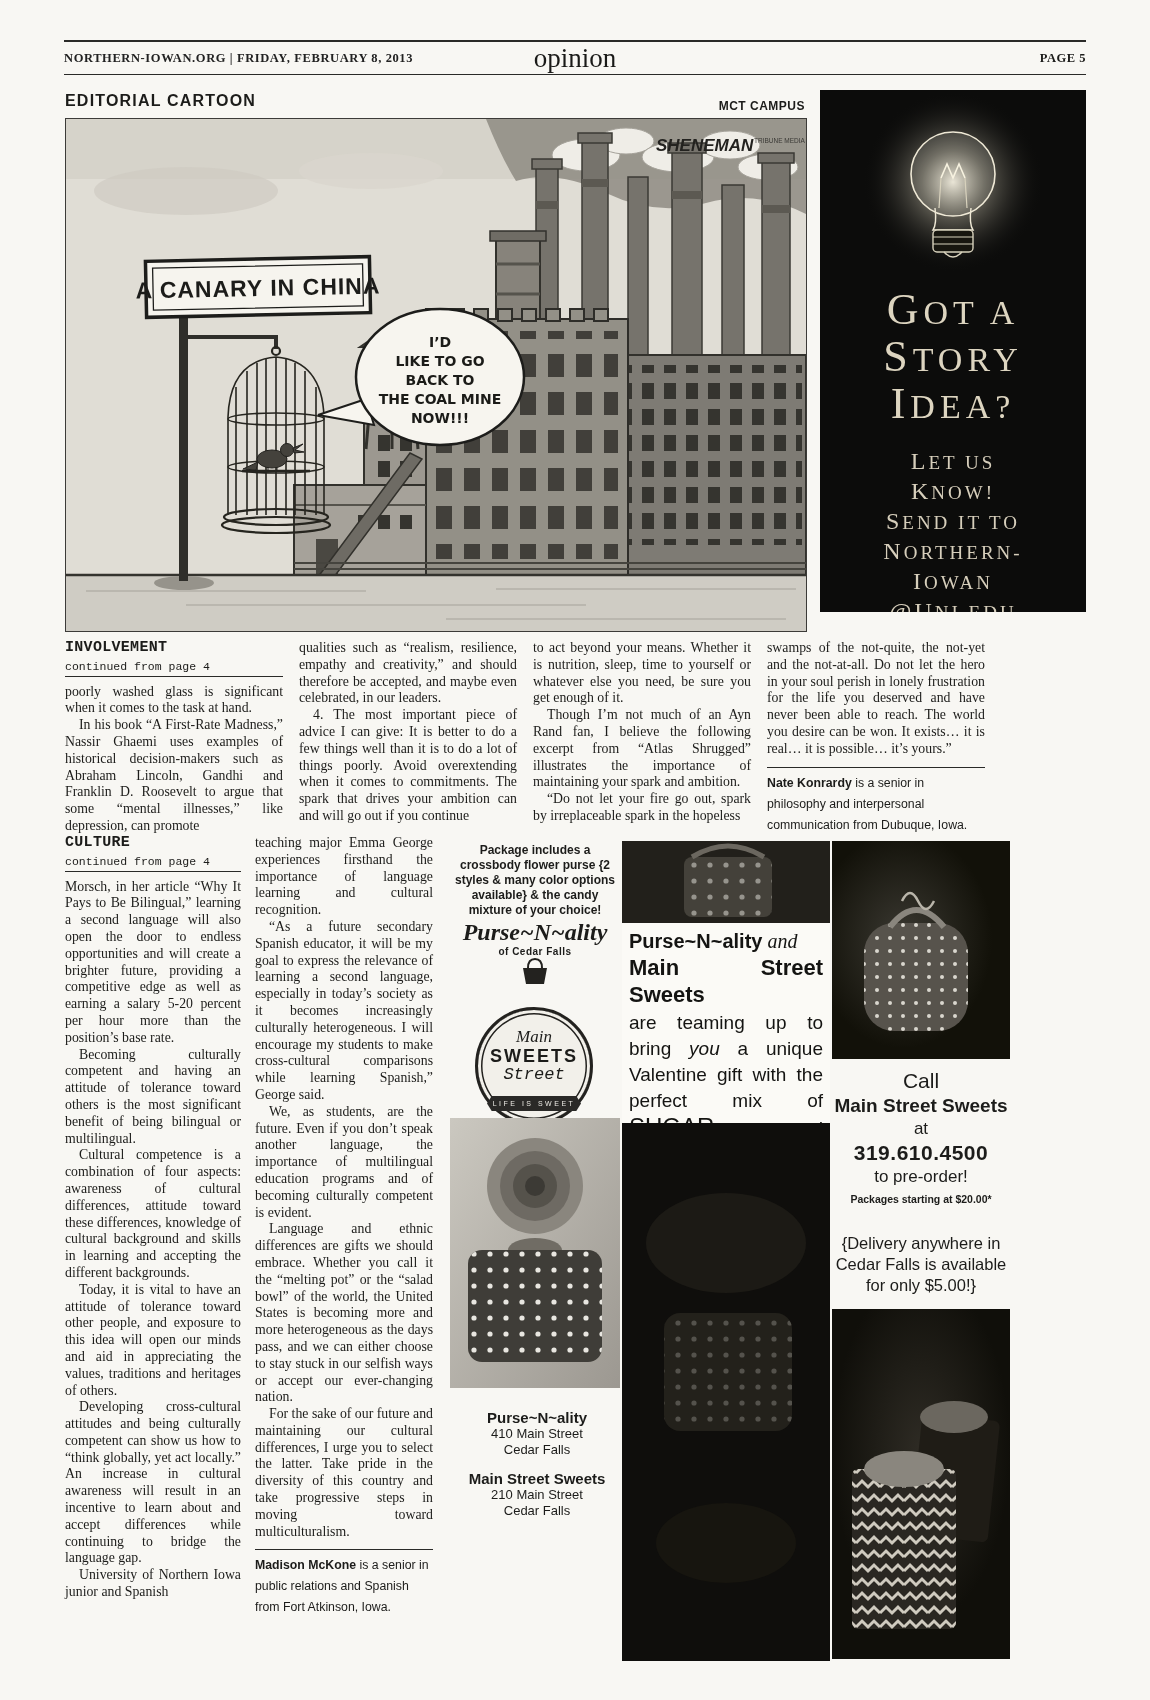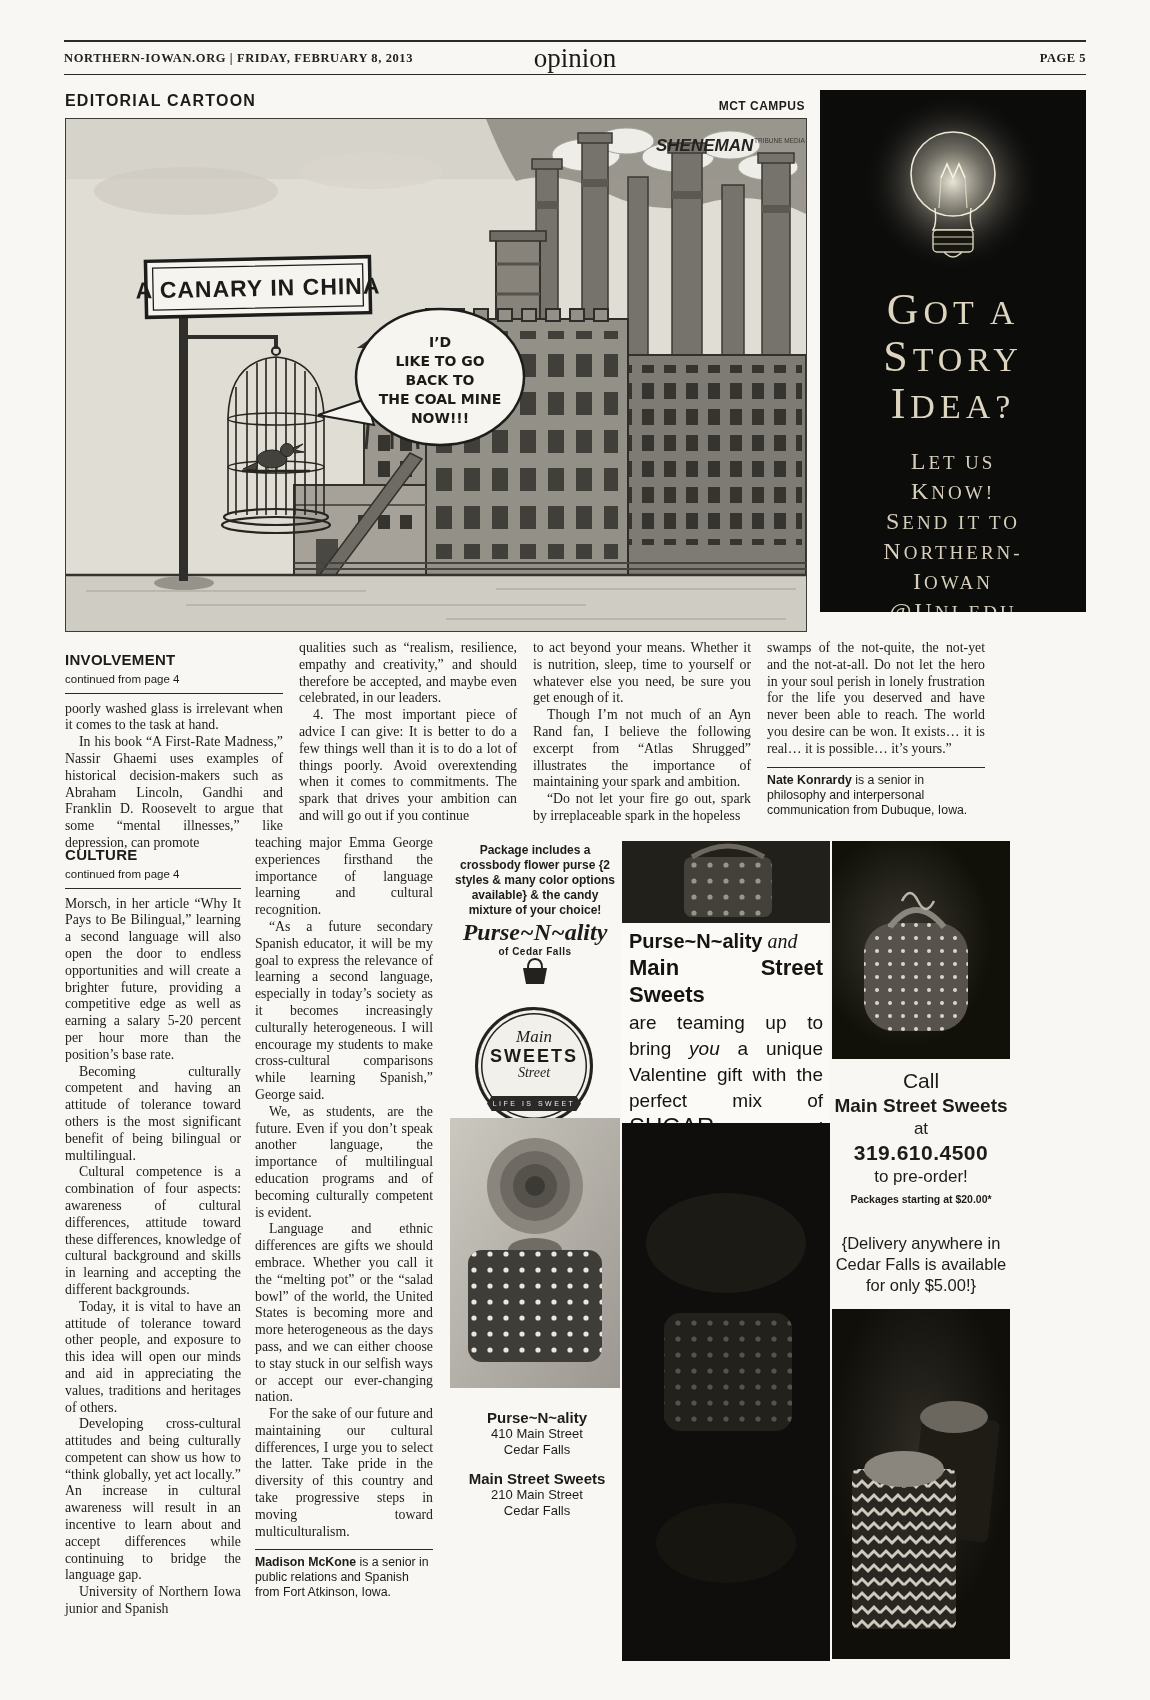--- a/index.html
+++ b/index.html
@@ -22,28 +22,28 @@
   
   .story-ad{position:absolute;left:820px;top:90px;width:266px;height:522px;background:#0c0c0b;
             text-align:center;overflow:hidden;}
   .story-title{margin-top:2px;font-size:34px;line-height:44px;letter-spacing:5px;
                color:#ddd5c0;text-transform:uppercase;font-family:Liberation Serif, serif;}
   .story-title div::first-letter{font-size:44px;}
   .story-sub{margin-top:18px;font-size:19px;line-height:29px;letter-spacing:3px;
              color:#d6cebb;text-transform:uppercase;}
   .story-sub div::first-letter{font-size:24px;}
   
-  .sec-head{font-family:Liberation Sans, sans-serif;border-bottom:1.5px solid #2a2a28;
-            padding-bottom:5px;margin-bottom:7px;margin-top:12px;}
+  .sec-head{font-family:Liberation Mono, monospace;border-bottom:1.5px solid #2a2a28;
+            margin-bottom:7px;}
   .sec-head .h{font-weight:bold;font-size:15px;letter-spacing:.3px;}
   .sec-head .cont{font-size:11.5px;margin-top:2px;}
   .colp{text-align:justify;font-size:13.8px;line-height:16.8px;}
   .colp p{margin:0;text-indent:14px;}
   .colp p.flush{text-indent:0;}
-  .byline{font-family:"Liberation Sans",sans-serif;font-size:12.3px;line-height:15px;
+  .byline{font-family:"Liberation Sans",sans-serif;font-size:12.3px;line-height:21px;
           border-top:1.5px solid #2a2a28;margin-top:9px;padding-top:5px;text-align:left;}
   .byline b{font-weight:bold;}
   #involvement{position:absolute;left:65px;top:640px;width:922px;}
   .inv-cols{display:flex;gap:16px;}
   .inv-col{width:218px;}
   #culture{position:absolute;left:65px;top:835px;width:1020px;height:832px;}
   .cult-col{position:absolute;top:0;width:176px;}
   #cult1{left:0;}
   #cult2{left:190px;width:178px;}
   
@@ -51,21 +51,21 @@
   .ad-package{position:absolute;left:0;top:2px;width:170px;font-weight:bold;font-size:12px;
               line-height:15px;text-align:center;}
   .purse-logo{position:absolute;left:0;top:78px;width:170px;text-align:center;}
   .purse-logo .script{font-family:"Liberation Serif",serif;font-style:italic;font-weight:bold;font-size:24px;}
   .purse-logo .sub{font-size:10px;letter-spacing:.5px;font-weight:bold;}
   .badge{position:absolute;left:25px;top:166px;width:118px;height:118px;border-radius:50%;
          background:#f2f0ea;border:3px solid #23221f;box-shadow:inset 0 0 0 3px #f2f0ea,inset 0 0 0 4.5px #23221f;
          text-align:center;box-sizing:border-box;}
   .badge .b-main{font-family:"Liberation Serif",serif;font-style:italic;font-size:17px;margin-top:17px;}
   .badge .b-sweets{font-weight:bold;font-size:18px;letter-spacing:2px;margin-top:-1px;}
-  .badge .b-street{font-family:Liberation Serif, serif;font-style:italic;font-size:14px;margin-top:-2px;}
+  .badge .b-street{font-family:Liberation Mono, monospace;font-style:italic;font-size:17px;margin-top:-2px;}
   .badge .ribbon{position:absolute;left:9px;bottom:11px;width:94px;height:15px;background:#2a2927;
                  color:#eceae4;font-size:7px;letter-spacing:2.5px;line-height:15px;
                  clip-path:polygon(0 50%,5% 0,95% 0,100% 50%,95% 100%,5% 100%);}
   .purse-photo{position:absolute;left:0;top:277px;width:170px;height:270px;overflow:hidden;}
   .addresses{position:absolute;left:12px;top:556px;width:150px;text-align:center;}
   .addr-name{font-weight:bold;font-size:15px;margin-top:12px;}
   .addr-line{font-size:13px;line-height:16px;}
   .mid-col{position:absolute;left:172px;top:0;width:208px;height:820px;background:#100f0d;overflow:hidden;}
   .pitch{position:absolute;left:0;top:82px;width:208px;height:200px;background:#fbfaf6;color:#141412;
          padding:6px 7px;box-sizing:border-box;text-align:justify;}
@@ -280,21 +280,21 @@
     </div>
   </div>
 
   <div id="involvement">
     <div class="inv-cols">
       <div class="inv-col colp">
         <div class="sec-head">
           <div class="h">INVOLVEMENT</div>
           <div class="cont">continued from page 4</div>
         </div>
-        <p class="flush">poorly washed glass is irrelevant when it comes to the task at hand.</p>
+        <p class="flush">poorly washed glass is significant when it comes to the task at hand.</p>
         <p>In his book “A First-Rate Madness,” Nassir Ghaemi uses examples of historical decision-makers such as Abraham Lincoln, Gandhi and Franklin D. Roosevelt to argue that some “mental illnesses,” like depression, can promote</p>
       </div>
       <div class="inv-col colp">
         <p class="flush">qualities such as “realism, resilience, empathy and creativity,” and should therefore be accepted, and maybe even celebrated, in our leaders.</p>
         <p>4. The most important piece of advice I can give: It is better to do a few things well than it is to do a lot of things poorly. Avoid overextending when it comes to commitments. The spark that drives your ambition can and will go out if you continue</p>
       </div>
       <div class="inv-col colp">
         <p class="flush">to act beyond your means. Whether it is nutrition, sleep, time to yourself or whatever else you need, be sure you get enough of it.</p>
         <p>Though I’m not much of an Ayn Rand fan, I believe the following excerpt from “Atlas Shrugged” illustrates the importance of maintaining your spark and ambition.</p>
         <p>“Do not let your fire go out, spark by irreplaceable spark in the hopeless</p>

